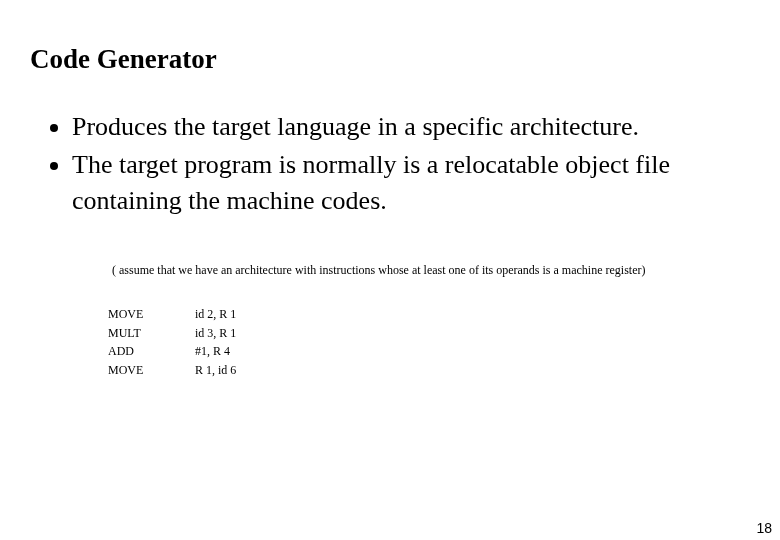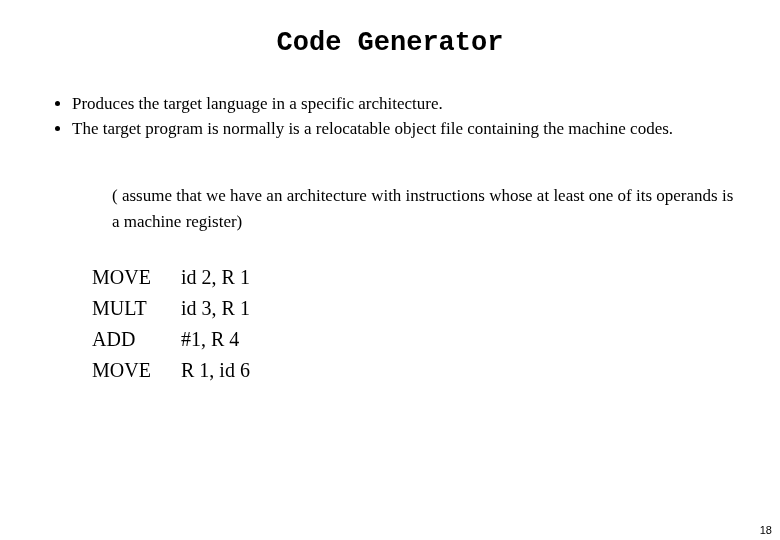--- a/index.html
+++ b/index.html
@@ -13,64 +13,62 @@
     position: relative;
   }
   .slide {
     width: 780px;
     height: 540px;
     position: relative;
     box-sizing: border-box;
     padding: 20px 30px 20px 30px;
   }
   .title {
-    text-align: center;
     font-weight: bold;
     font-size: 27px;
-    margin-top: 8px;
+    margin-top: 24px;
     margin-bottom: 34px;
-    font-family: Liberation Mono, monospace;
   }
   ul.top {
     list-style-type: disc;
     margin: 0 0 0 24px;
     padding: 0 0 0 18px;
-    font-size: 17px;
+    font-size: 26px;
     line-height: 1.38;
   }
   ul.top > li {
     margin-bottom: 2px;
   }
   .gap {
     height: 26px;
   }
   .note {
-    font-size: 17px;
+    font-size: 12px;
     margin-left: 82px;
     margin-top: 14px;
     line-height: 1.55;
     padding-right: 10px;
   }
   .code-block {
-    margin-left: 62px;
+    margin-left: 78px;
     margin-top: 26px;
-    font-size: 20px;
+    font-size: 12px;
   }
   .code-row {
     line-height: 1.55;
   }
   .op {
     display: inline-block;
     width: 84px;
   }
   .page-num {
     position: absolute;
     right: 8px;
     bottom: 4px;
-    font-size: 11px;
+    font-size: 14px;
     color: #000;
     font-family: Arial, sans-serif;
     margin-left: 14px;
   }
 </style>
 </head>
 <body>
 
 <div class="slide">
 

